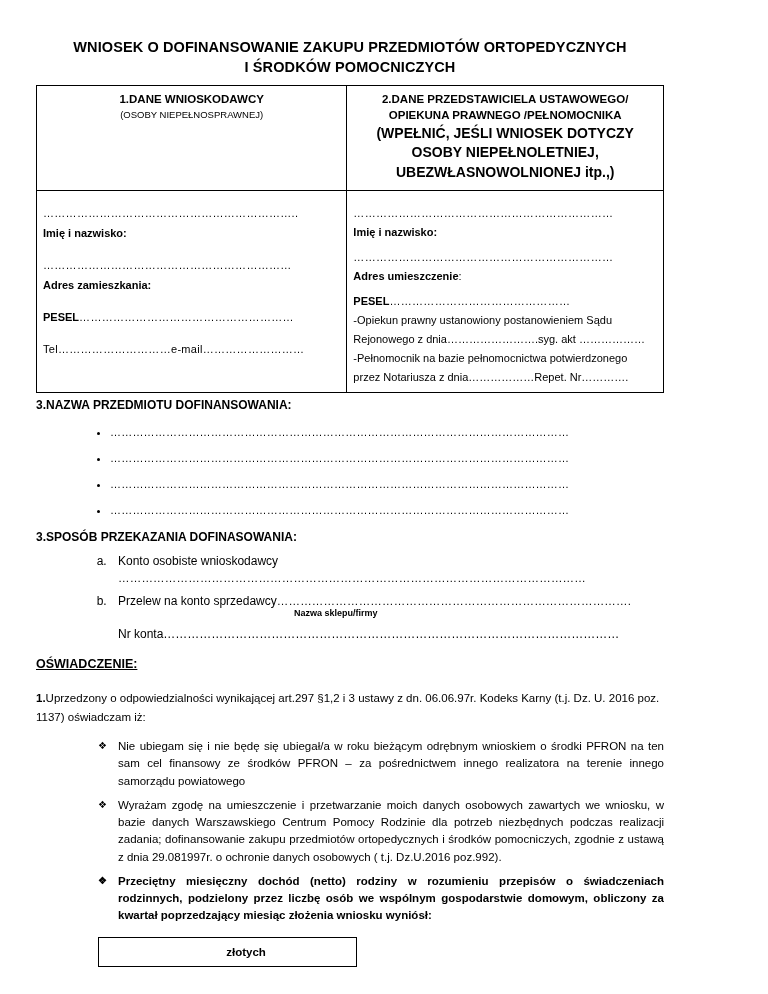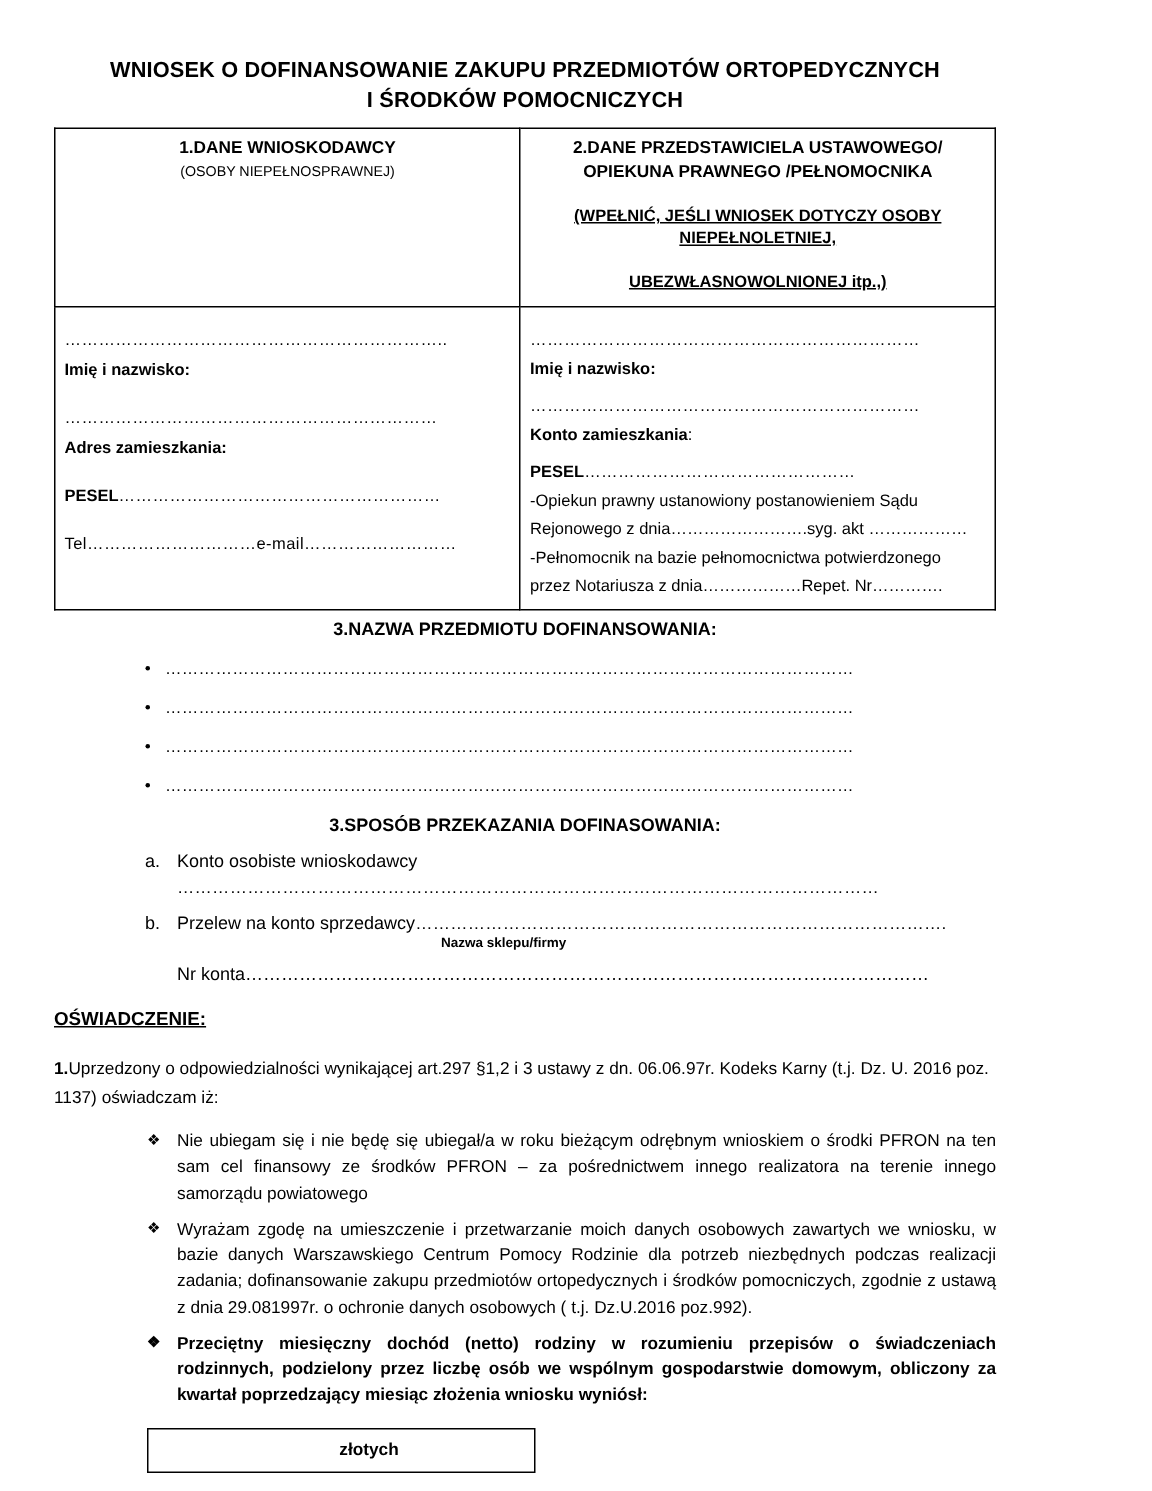--- a/index.html
+++ b/index.html
@@ -43,24 +43,23 @@
     text-align: center;
     font-family: "Liberation Sans", sans-serif;
     font-weight: bold;
     font-size: 11.5px;
     line-height: 1.35;
     padding-top: 6px !important;
     padding-bottom: 8px !important;
   }
   .col-head .sub {
     font-weight: bold;
-    font-size: 11px;
+    font-size: 14px;
     display: block;
-    margin-top: 14px;
-    text-decoration: underline;
+    margin-top: 1px;
   }
   .col-head .sub-normal {
     font-weight: normal;
     font-size: 9.5px;
     display: block;
     margin-top: 1px;
   }
   .cell-body {
     font-family: "Liberation Sans", sans-serif;
     font-size: 11px;
@@ -80,21 +79,20 @@
   .spacer-sm { height: 10px; }
   .spacer-xs { height: 6px; }
   .left-cell p { margin: 0 0 3px 0; }
   .left-cell .block { margin-bottom: 15px; }
 
   .section-head {
     font-family: "Liberation Sans", sans-serif;
     font-weight: bold;
     font-size: 12px;
     margin: 5px 0 8px 0;
-    text-align: center;
   }
   ul.dot-list {
     list-style: disc;
     margin: 0 0 6px 0;
     padding-left: 74px;
   }
   ul.dot-list li {
     font-size: 11px;
     line-height: 2.35;
     font-family: "Liberation Sans", sans-serif;
@@ -227,21 +225,21 @@
           <p><span class="lbl">PESEL</span><span class="dots">…………………………………………………</span></p>
         </div>
         <p class="dots">Tel…………………………e-mail………………………</p>
       </td>
       <td class="cell-body right-cell">
         <div class="spacer-sm"></div>
         <p class="dots">……………………………………………………………</p>
         <p class="lbl">Imię i nazwisko:</p>
         <div class="spacer-xs"></div>
         <p class="dots">……………………………………………………………</p>
-        <p><span class="lbl">Konto zamieszkania</span><span>:</span></p>
+        <p><span class="lbl">Adres umieszczenie</span><span>:</span></p>
         <div class="spacer-xs"></div>
         <p><span class="lbl">PESEL</span><span class="dots">…………………………………………</span></p>
         <p>-Opiekun prawny  ustanowiony postanowieniem Sądu</p>
         <p>Rejonowego z dnia…………………….syg. akt ………………</p>
         <p>-Pełnomocnik  na bazie pełnomocnictwa potwierdzonego</p>
         <p>przez Notariusza  z dnia………………Repet. Nr………….</p>
       </td>
     </tr>
   </tbody>
     </table>

